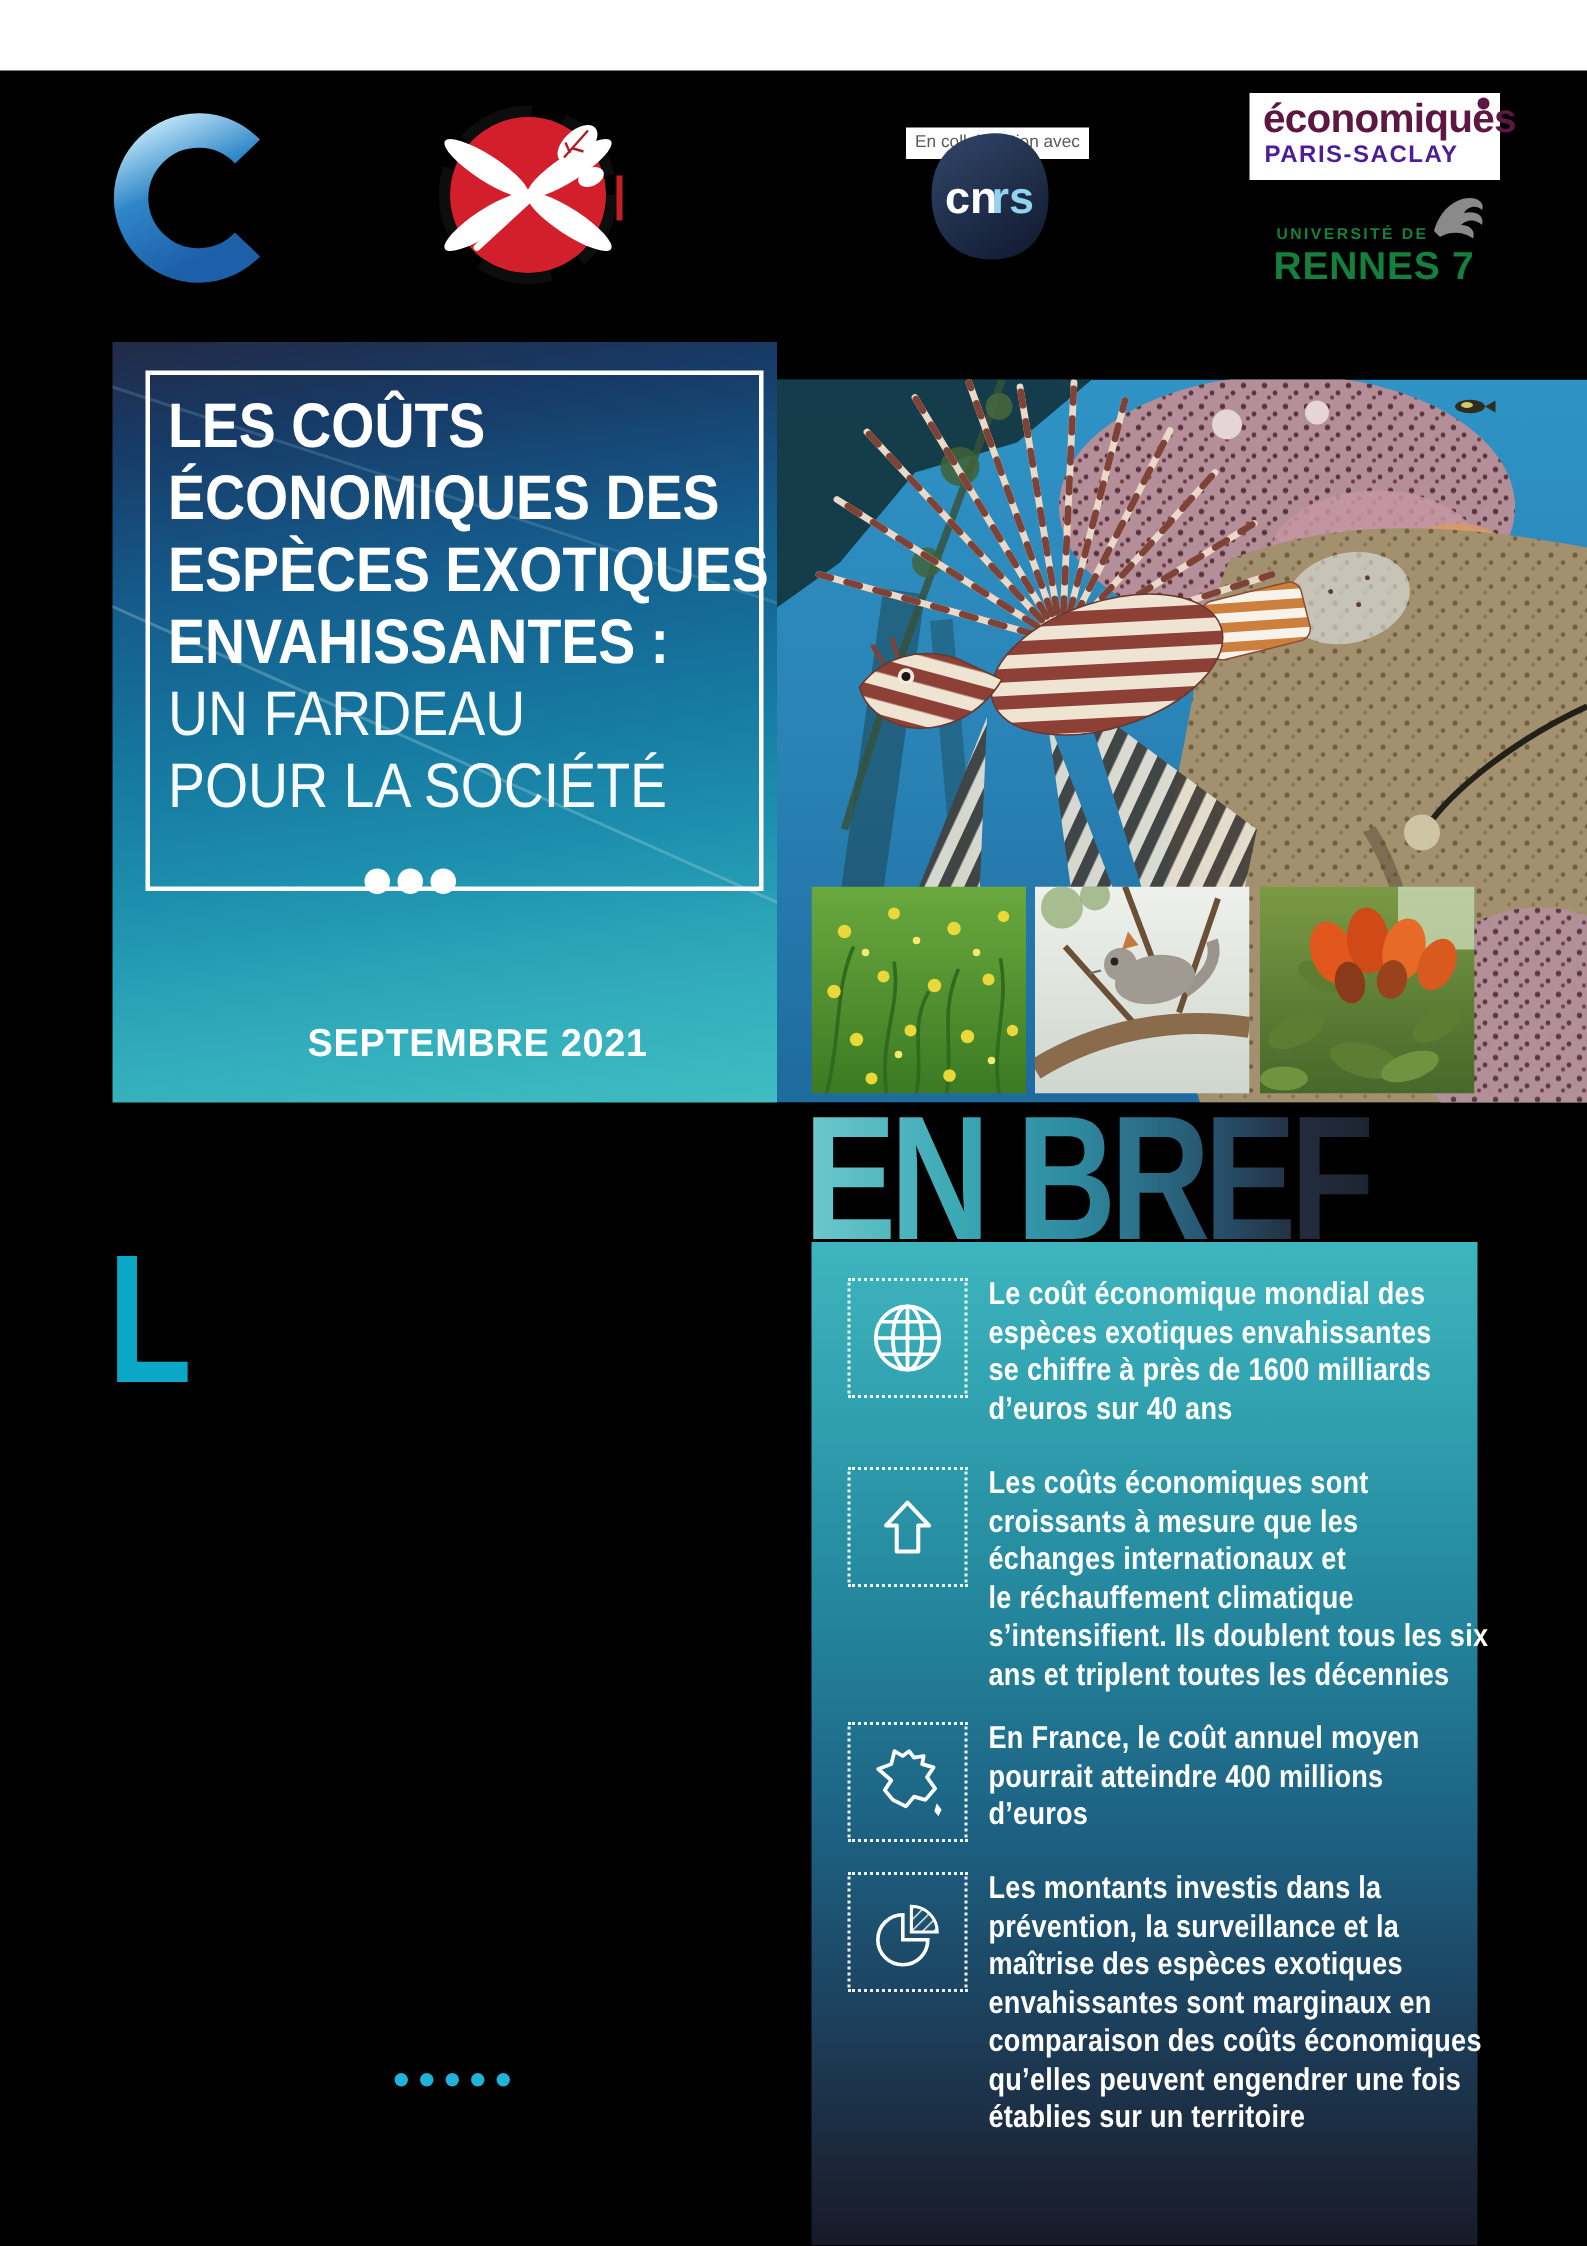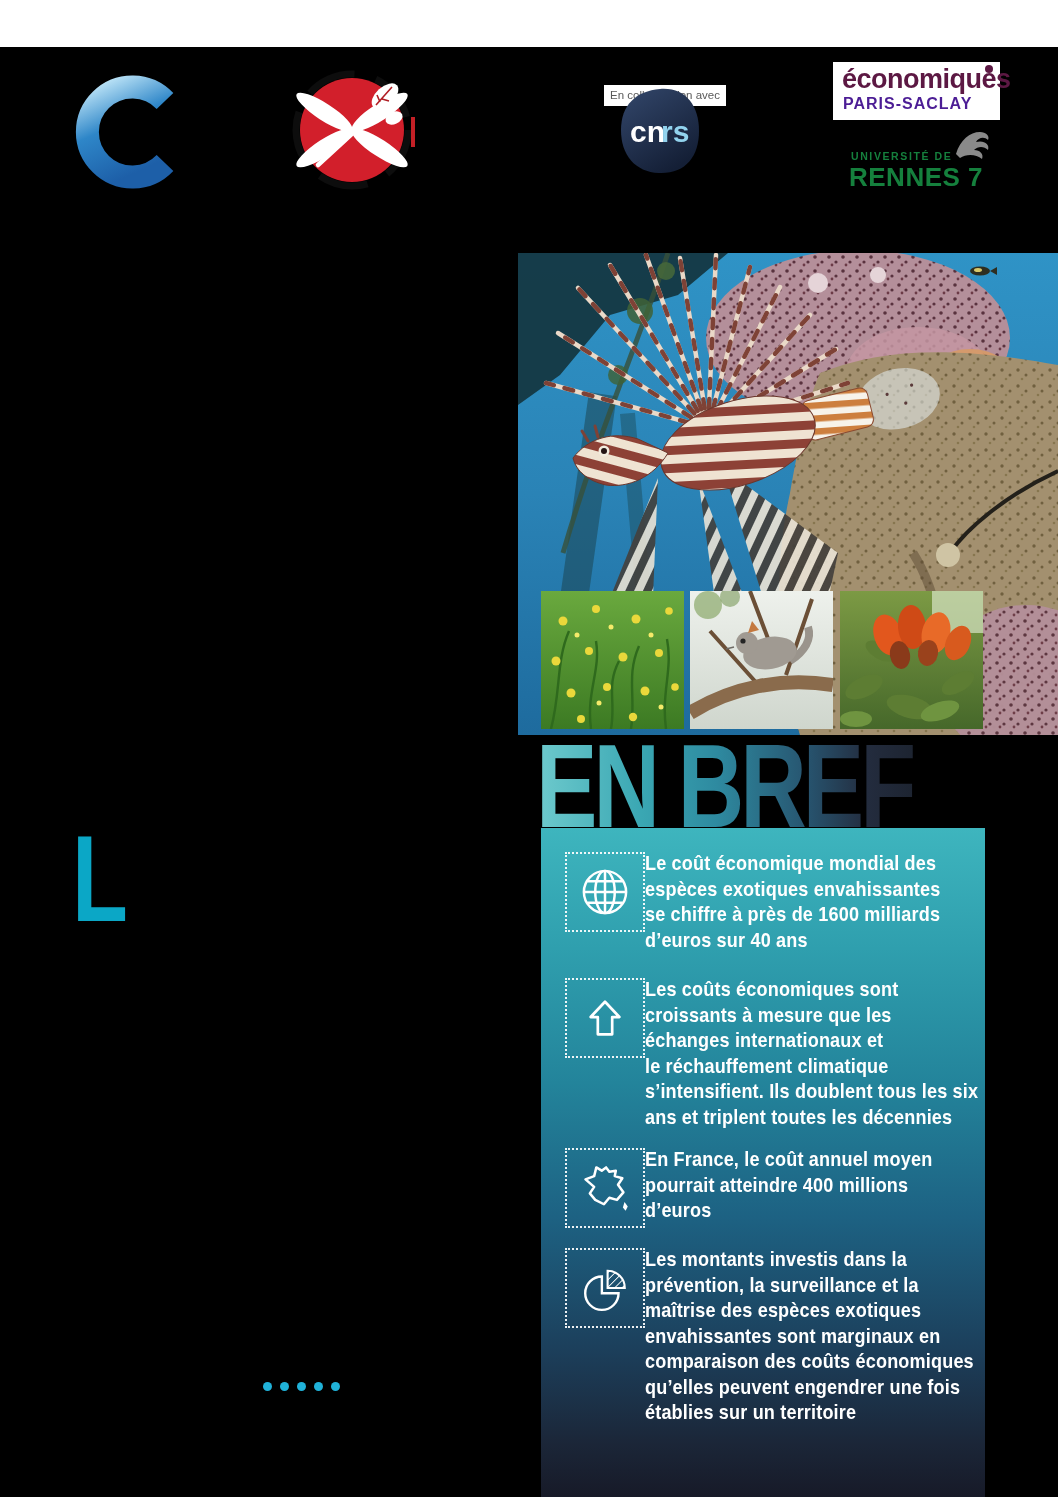--- a/index.html
+++ b/index.html
@@ -49,21 +49,21 @@
 
   
   .enbref{left:536px;top:727px;font-size:118px;font-weight:700;letter-spacing:-5px;line-height:1;
       transform:scaleX(.78);transform-origin:left top;
       background:linear-gradient(90deg,#6ecacd 0%,#3aa7b3 28%,#2e8aa0 48%,#27546f 72%,#232c3e 88%,#1d2431 100%);
       -webkit-background-clip:text;background-clip:text;color:transparent;}
 
   .panel{left:541px;top:828px;width:444px;height:669px;
       background:linear-gradient(180deg,#3eb5be 0%,#2f9fae 18%,#23849b 38%,#1d6283 58%,
                  #1c3f5b 78%,#1b2638 92%,#171a28 100%);}
-  .item{position:absolute;left:24px;display:flex;align-items:flex-start;}
+  .item{position:absolute;left:24px;display:flex;align-items:flex-start;gap:14px;}
   .icon-box{width:76px;height:76px;border:2px dotted rgba(255,255,255,.92);flex:0 0 auto;
       display:flex;align-items:center;justify-content:center;}
   .item-text{color:#fff;font-size:21px;font-weight:700;line-height:25.5px;letter-spacing:.2px;
       transform:scaleX(.86);transform-origin:left top;margin-top:-2px;}
 
   .dropcap{left:72px;top:818px;color:#0ba7c6;font-size:122px;line-height:1;font-weight:700;
       transform:scaleX(.75);transform-origin:left top;}
   .footer-dots{left:263px;top:1382px;display:flex;gap:8px;}
   .footer-dots span{width:9px;height:9px;border-radius:50%;background:#20b2d9;display:block;}
 </style>
@@ -124,20 +124,39 @@
 
   <div class="abs rennes">
     <div class="l1">UNIVERSITÉ DE</div>
     <div class="l2">RENNES 7</div>
     <svg style="position:absolute;right:6px;top:-12px" width="44" height="36" viewBox="0 0 44 36">
       <path d="M6 28 C10 14 20 6 30 6 C36 6 40 10 38 14 C34 10 28 12 26 16 C34 14 40 18 38 24
                C34 20 28 20 24 24 C30 24 34 28 32 33 C26 28 16 28 10 32 Z" fill="#8a8a8a"></path>
     </svg>
   </div>
 
+  <div class="abs title-panel">
+    <div class="rope-line"></div>
+    <div class="rope-line2"></div>
+    <div class="title-frame"></div>
+    <div class="title-text">
+      <div class="title-bold pre">LES COÛTS
+ÉCONOMIQUES DES
+ESPÈCES EXOTIQUES
+ENVAHISSANTES :</div>
+      <div class="title-light pre">UN FARDEAU
+POUR LA SOCIÉTÉ</div>
+    </div>
+    <div class="hero-dots">
+      <span></span>
+        <span></span>
+        <span></span>
+    </div>
+    <div class="date">SEPTEMBRE 2021</div>
+  </div>
 
   <svg class="abs photo" viewBox="0 0 540 482">
     <defs>
       <linearGradient id="sea" x1="0" y1="0" x2="0" y2="1">
         <stop offset="0" stop-color="#2f93c6"></stop>
           <stop offset="0.5" stop-color="#2a83b6"></stop>
         <stop offset="1" stop-color="#1e6b9e"></stop>
       </linearGradient>
       <pattern id="pcoral" width="14" height="14" patternUnits="userSpaceOnUse">
         <rect width="14" height="14" fill="#b48f9a"></rect>

